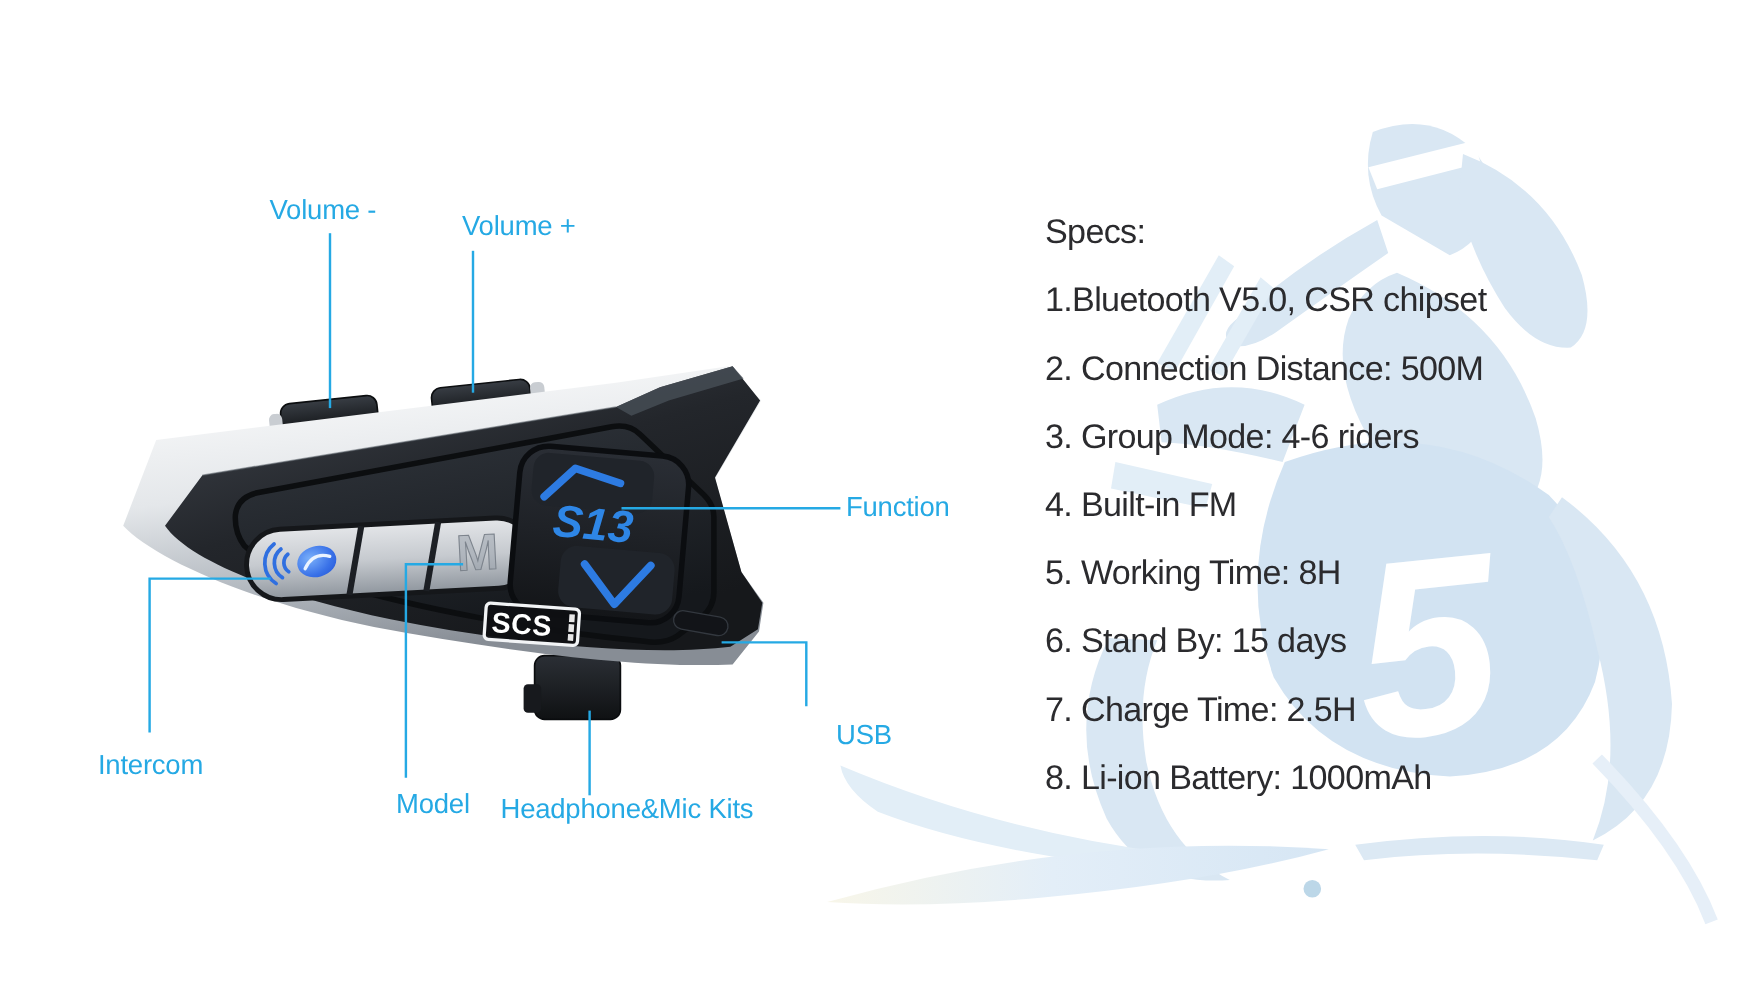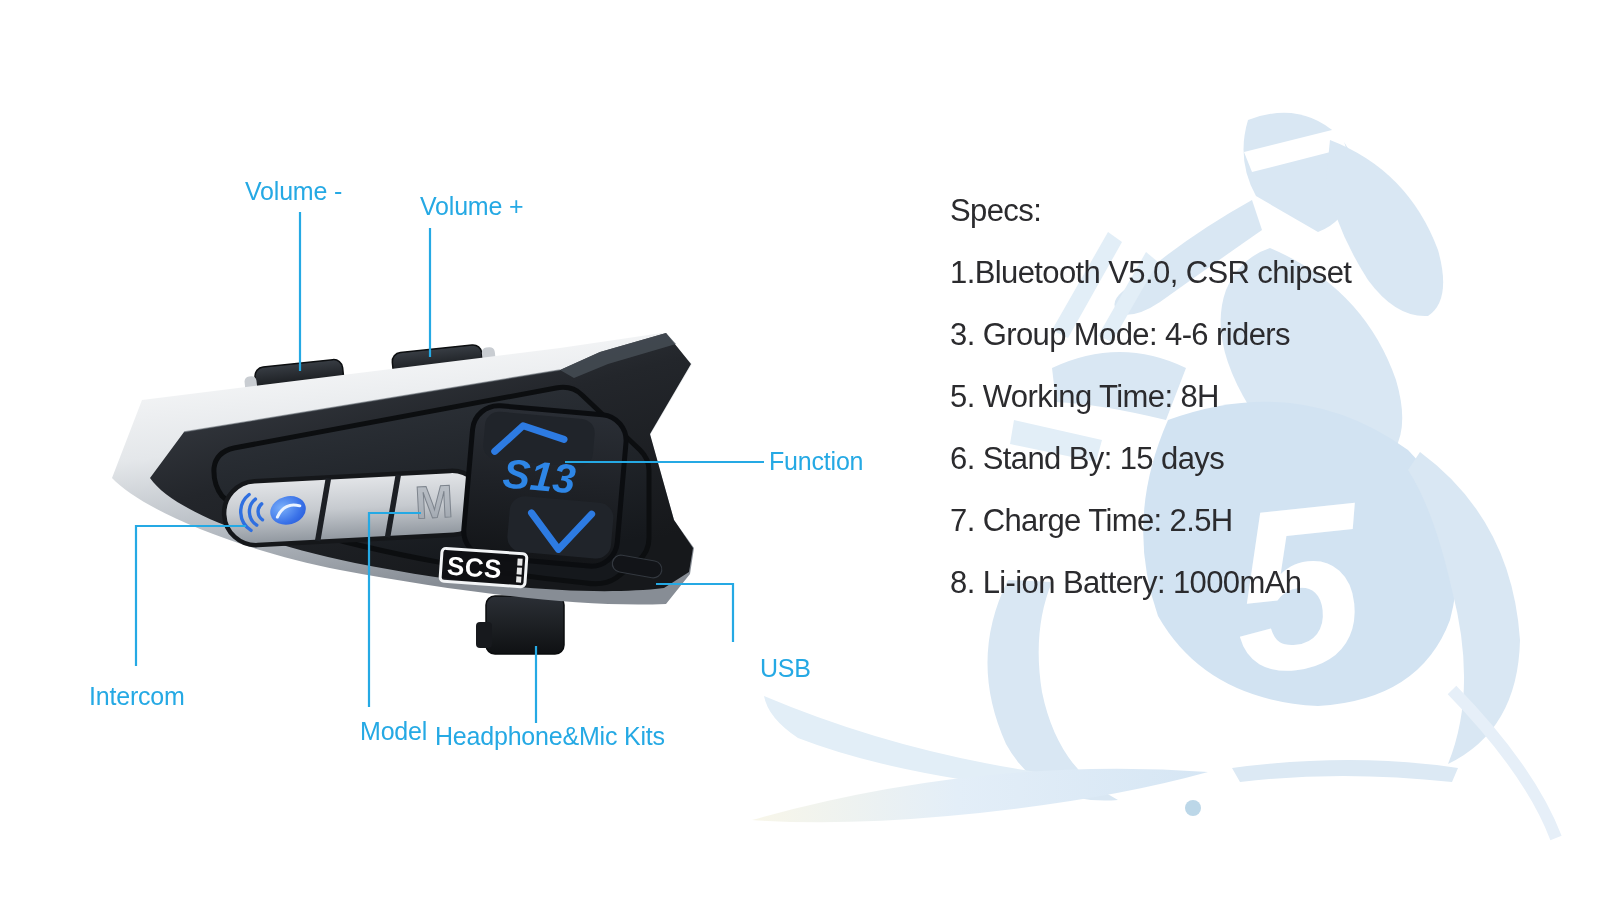--- a/index.html
+++ b/index.html
@@ -155,25 +155,27 @@
       <line x1="536" y1="646" x2="536" y2="723"></line>
     </g>
   </svg>
 
   <div class="callout-label" style="left:245px;top:179px;">Volume -</div>
   <div class="callout-label" style="left:420px;top:194px;">Volume +</div>
   <div class="callout-label" style="left:769px;top:449px;">Function</div>
   <div class="callout-label" style="left:760px;top:656px;">USB</div>
   <div class="callout-label" style="left:89px;top:684px;">Intercom</div>
   <div class="callout-label" style="left:330px;top:719px;margin-left:30px;">Model</div>
-  <div class="callout-label" style="left:435px;top:724px;">Headphone&amp;Mic Kits</div>
+  <div class="callout-label" style="left:455px;top:724px;">Headphone&amp;Mic Kits</div>
 
   <div class="specs">
     <div class="spec-title">Specs:</div>
     <div class="spec-item">1.Bluetooth V5.0, CSR chipset</div>
+    <div class="spec-item">2. Connection Distance: 500M</div>
     <div class="spec-item">3. Group Mode: 4-6 riders</div>
+    <div class="spec-item">4. Built-in FM</div>
     <div class="spec-item">5. Working Time: 8H</div>
     <div class="spec-item">6. Stand By: 15 days</div>
     <div class="spec-item">7. Charge Time: 2.5H</div>
     <div class="spec-item">8. Li-ion Battery: 1000mAh</div>
   </div>
 
 </div>
 
 </body></html>

